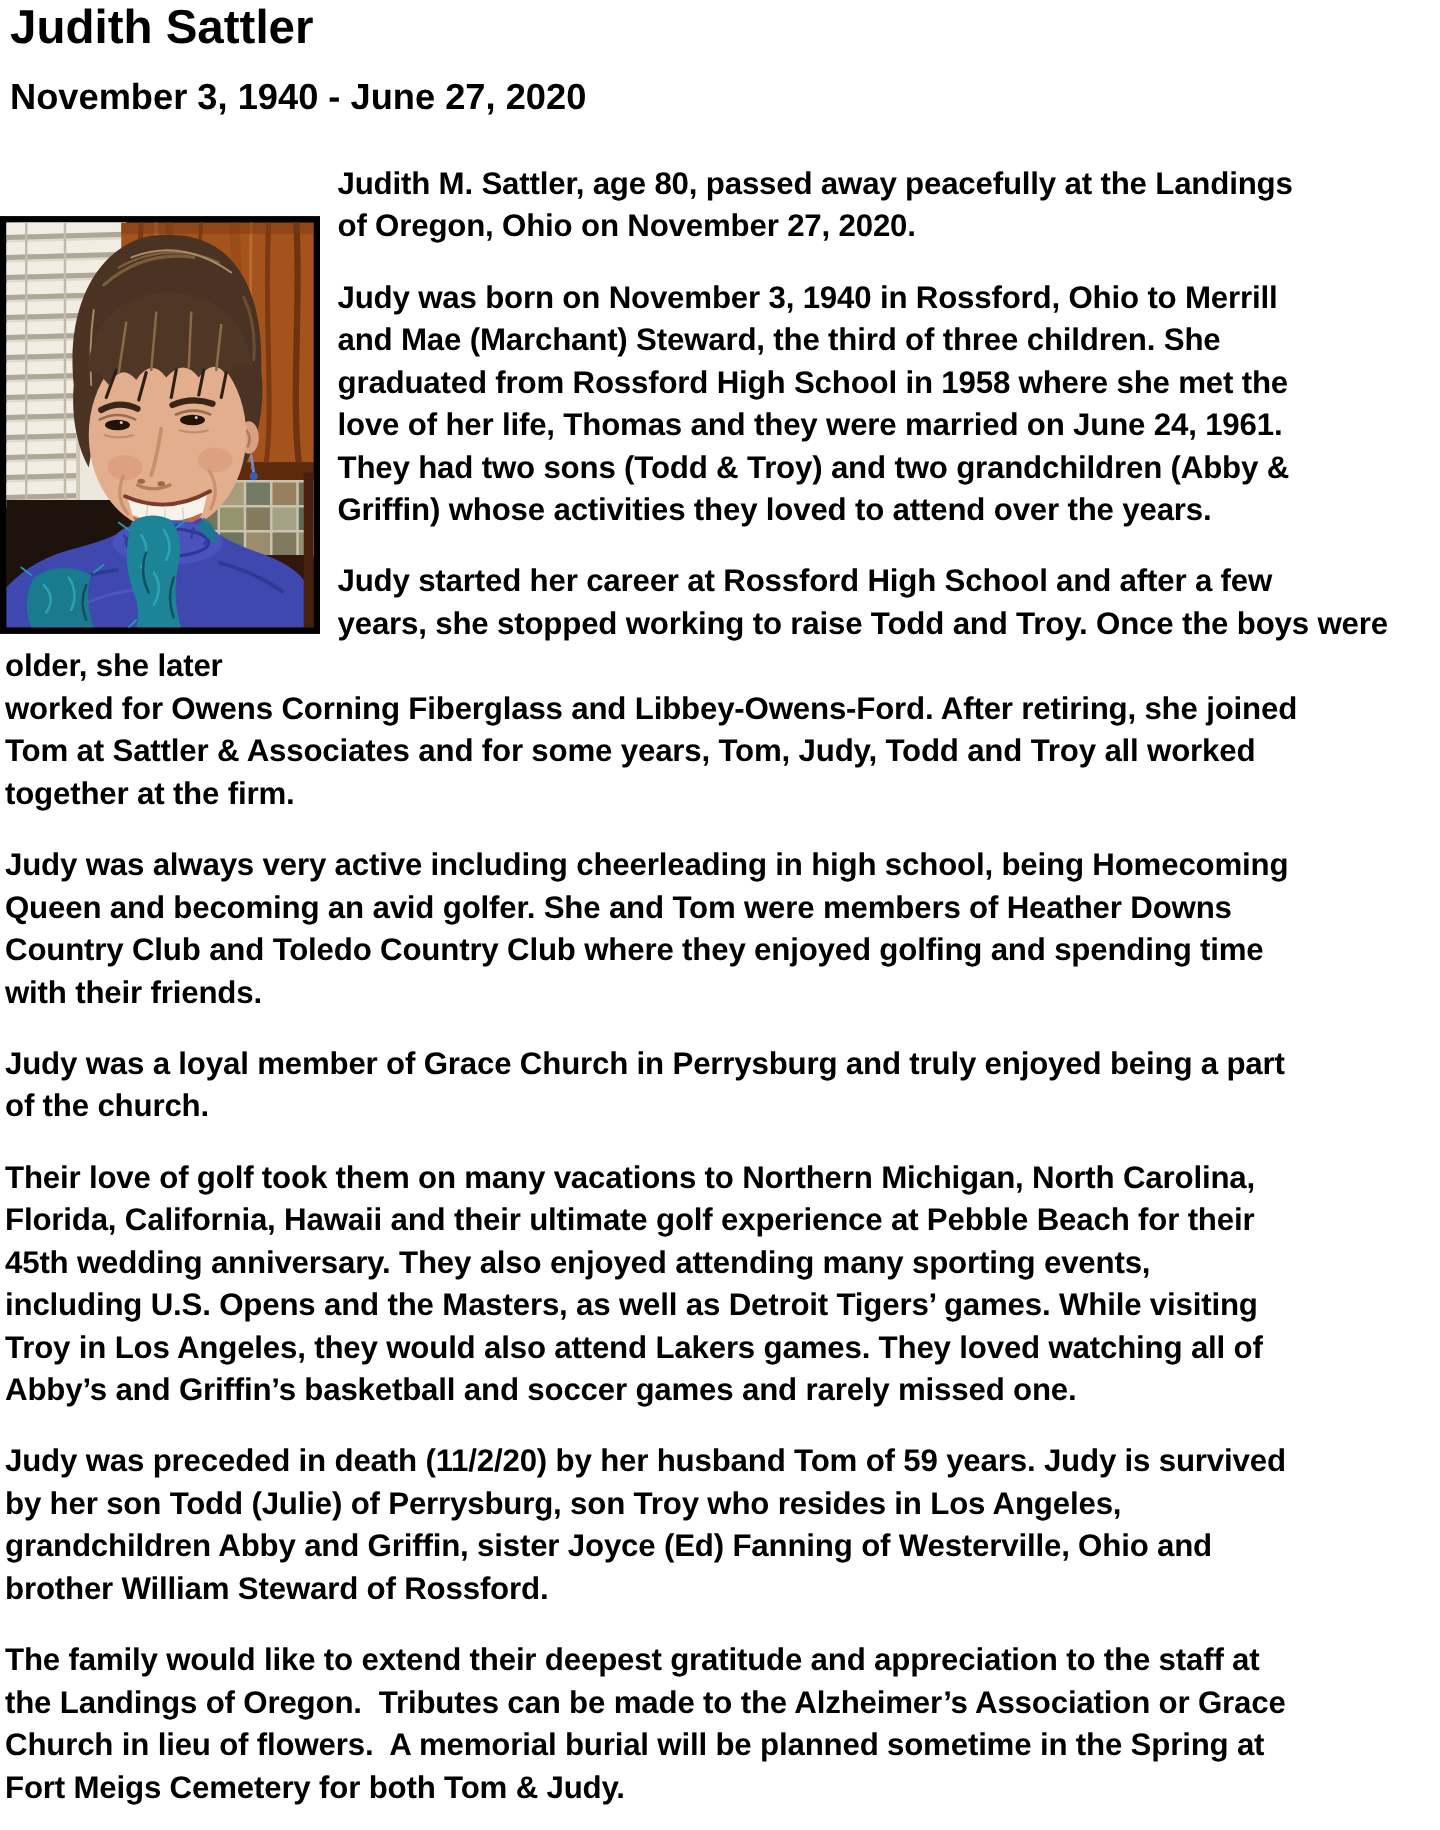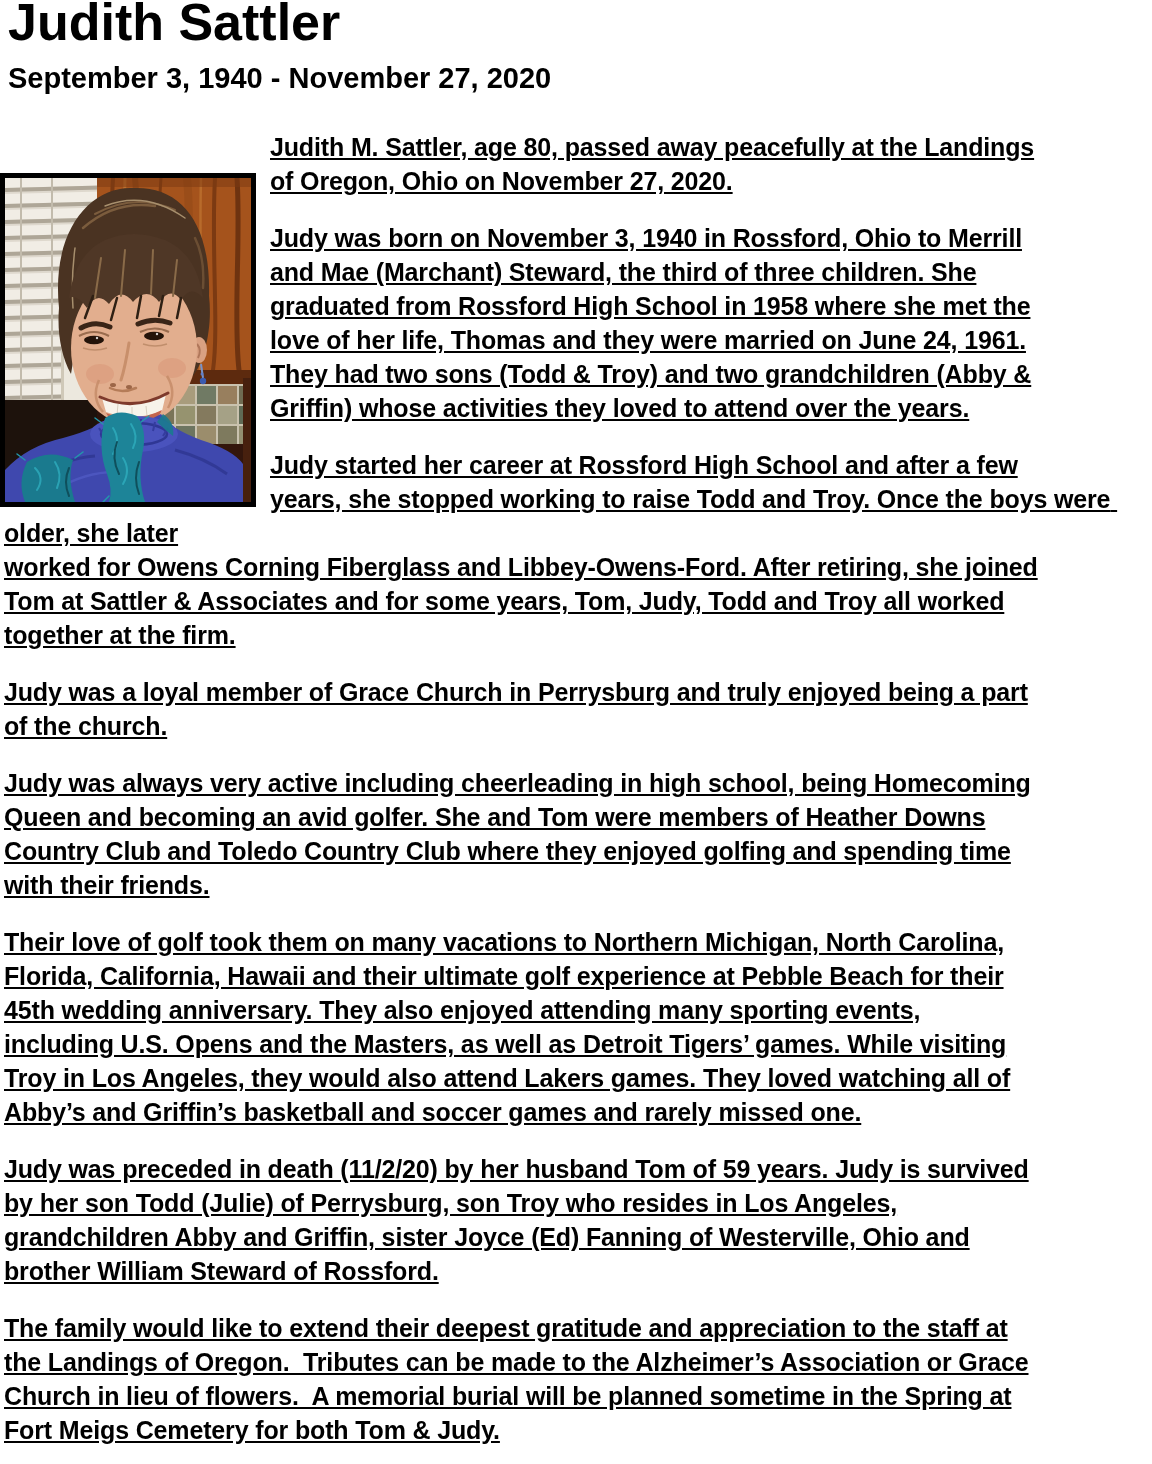--- a/index.html
+++ b/index.html
@@ -5,51 +5,50 @@
 <style>
   html,body{margin:0;padding:0;}
   body{
     width:1152px;height:1464px;overflow:hidden;
     background:#ffffff;color:#000000;
     font-family:"Liberation Sans","DejaVu Sans",sans-serif;
     font-weight:700;
   }
   .page{position:relative;width:1152px;height:1464px;}
   h1{
-    font-size:52px;line-height:40px;margin:2px 0 0 8px;
+    font-size:38px;line-height:40px;margin:2px 0 0 8px;
     letter-spacing:0;
   }
   h2{
     font-size:29px;line-height:34px;margin:19px 0 0 8px;
   }
   .bodytext{
     margin:0 6px 0 4px;
     font-size:25px;line-height:34px;letter-spacing:-0.15px;
   }
   .bodytext p{
     margin:0 0 23px 0;
     white-space:pre-wrap;
-    text-decoration:underline;
   }
   .bodytext p.first{margin-top:35px;}
   .photo-frame{
     display:block;float:left;
     width:246px;height:324px;
     border:5px solid #000000;
     margin:43px 14px 0 -4px;
     background:#241510;
   }
   .photo-frame svg{display:block;}
 </style>
 </head>
 <body>
 
 <div class="page">
   <h1>Judith Sattler</h1>
-  <h2>September 3, 1940 - November 27, 2020</h2>
+  <h2>November 3, 1940 - June 27, 2020</h2>
 
   <div class="bodytext">
 
     <span class="photo-frame" role="img" aria-label="Portrait photo of Judith Sattler smiling, with short brown hair and bangs, wearing a bright blue turtleneck sweater and a teal scarf, in front of white window blinds, a wooden cabinet and a tiled wall">
         <svg width="246" height="324" viewBox="0 0 246 324" xmlns="http://www.w3.org/2000/svg">
 
       <rect x="0" y="0" width="246" height="324" fill="#241510"></rect>
 
       <g transform="skewY(-1.5)">
         <rect x="0" y="-4" width="96" height="232" fill="#ded8cd"></rect>
@@ -238,26 +237,26 @@
 and Mae (Marchant) Steward, the third of three children. She
 graduated from Rossford High School in 1958 where she met the
 love of her life, Thomas and they were married on June 24, 1961.
 They had two sons (Todd &amp; Troy) and two grandchildren (Abby &amp;
 Griffin) whose activities they loved to attend over the years.</p>
     <p class="para">Judy started her career at Rossford High School and after a few
 years, she stopped working to raise Todd and Troy. Once the boys were older, she later
 worked for Owens Corning Fiberglass and Libbey-Owens-Ford. After retiring, she joined
 Tom at Sattler &amp; Associates and for some years, Tom, Judy, Todd and Troy all worked
 together at the firm.</p>
-    <p class="para">Judy was a loyal member of Grace Church in Perrysburg and truly enjoyed being a part
-of the church.</p>
     <p class="para">Judy was always very active including cheerleading in high school, being Homecoming
 Queen and becoming an avid golfer. She and Tom were members of Heather Downs
 Country Club and Toledo Country Club where they enjoyed golfing and spending time
 with their friends.</p>
+    <p class="para">Judy was a loyal member of Grace Church in Perrysburg and truly enjoyed being a part
+of the church.</p>
     <p class="para">Their love of golf took them on many vacations to Northern Michigan, North Carolina,
 Florida, California, Hawaii and their ultimate golf experience at Pebble Beach for their
 45th wedding anniversary. They also enjoyed attending many sporting events,
 including U.S. Opens and the Masters, as well as Detroit Tigers’ games. While visiting
 Troy in Los Angeles, they would also attend Lakers games. They loved watching all of
 Abby’s and Griffin’s basketball and soccer games and rarely missed one.</p>
     <p class="para">Judy was preceded in death (11/2/20) by her husband Tom of 59 years. Judy is survived
 by her son Todd (Julie) of Perrysburg, son Troy who resides in Los Angeles,
 grandchildren Abby and Griffin, sister Joyce (Ed) Fanning of Westerville, Ohio and
 brother William Steward of Rossford.</p>

